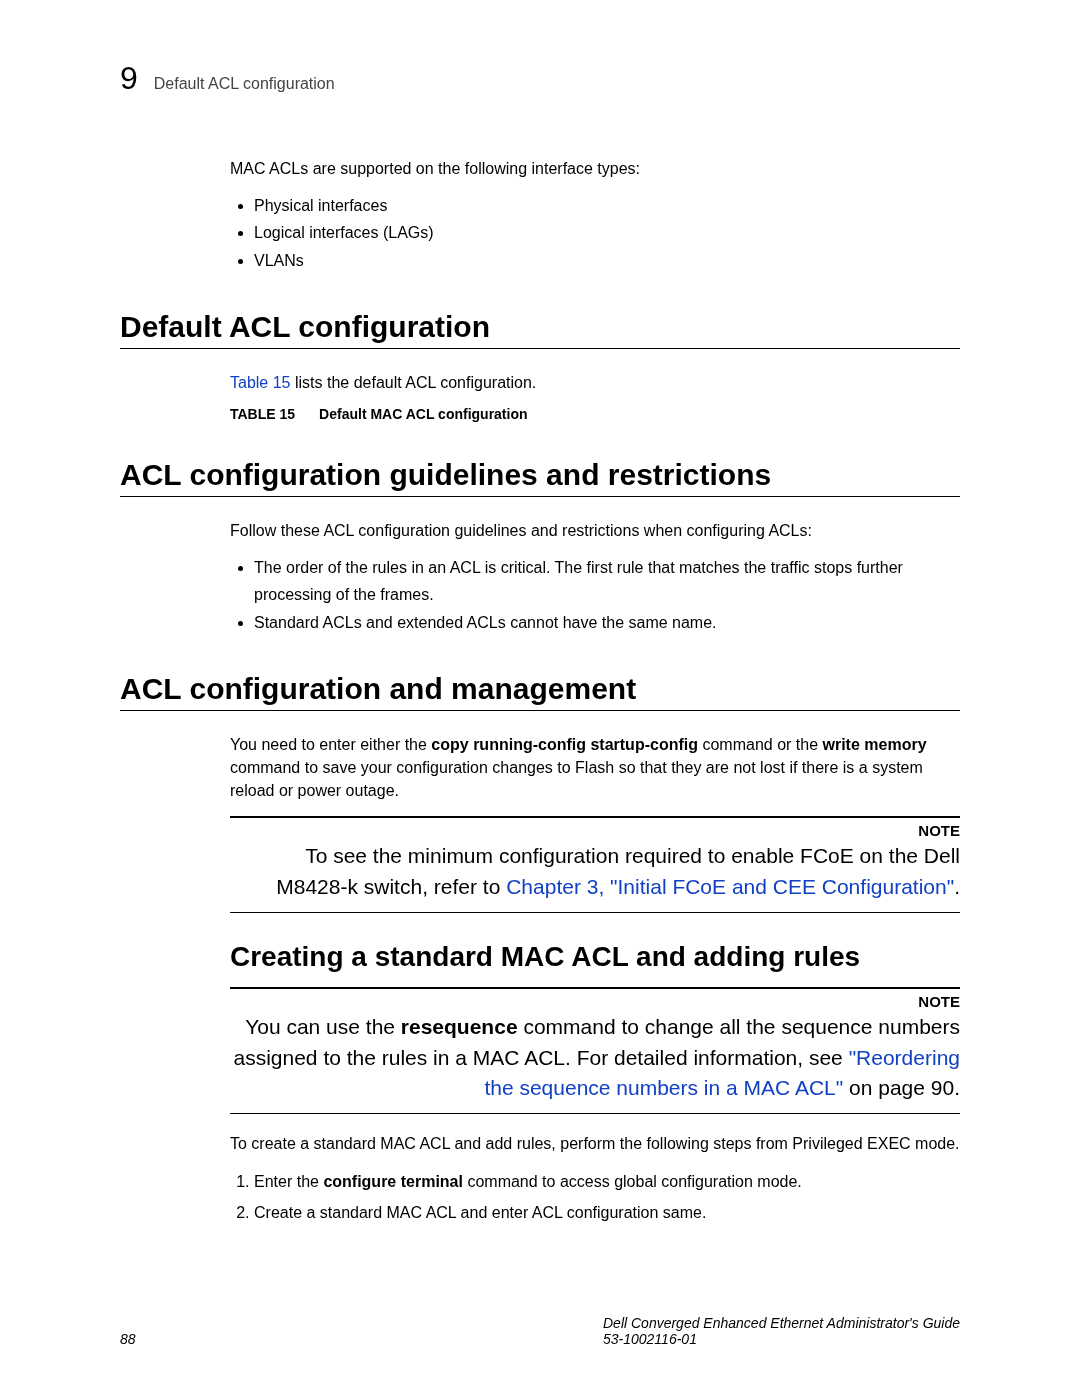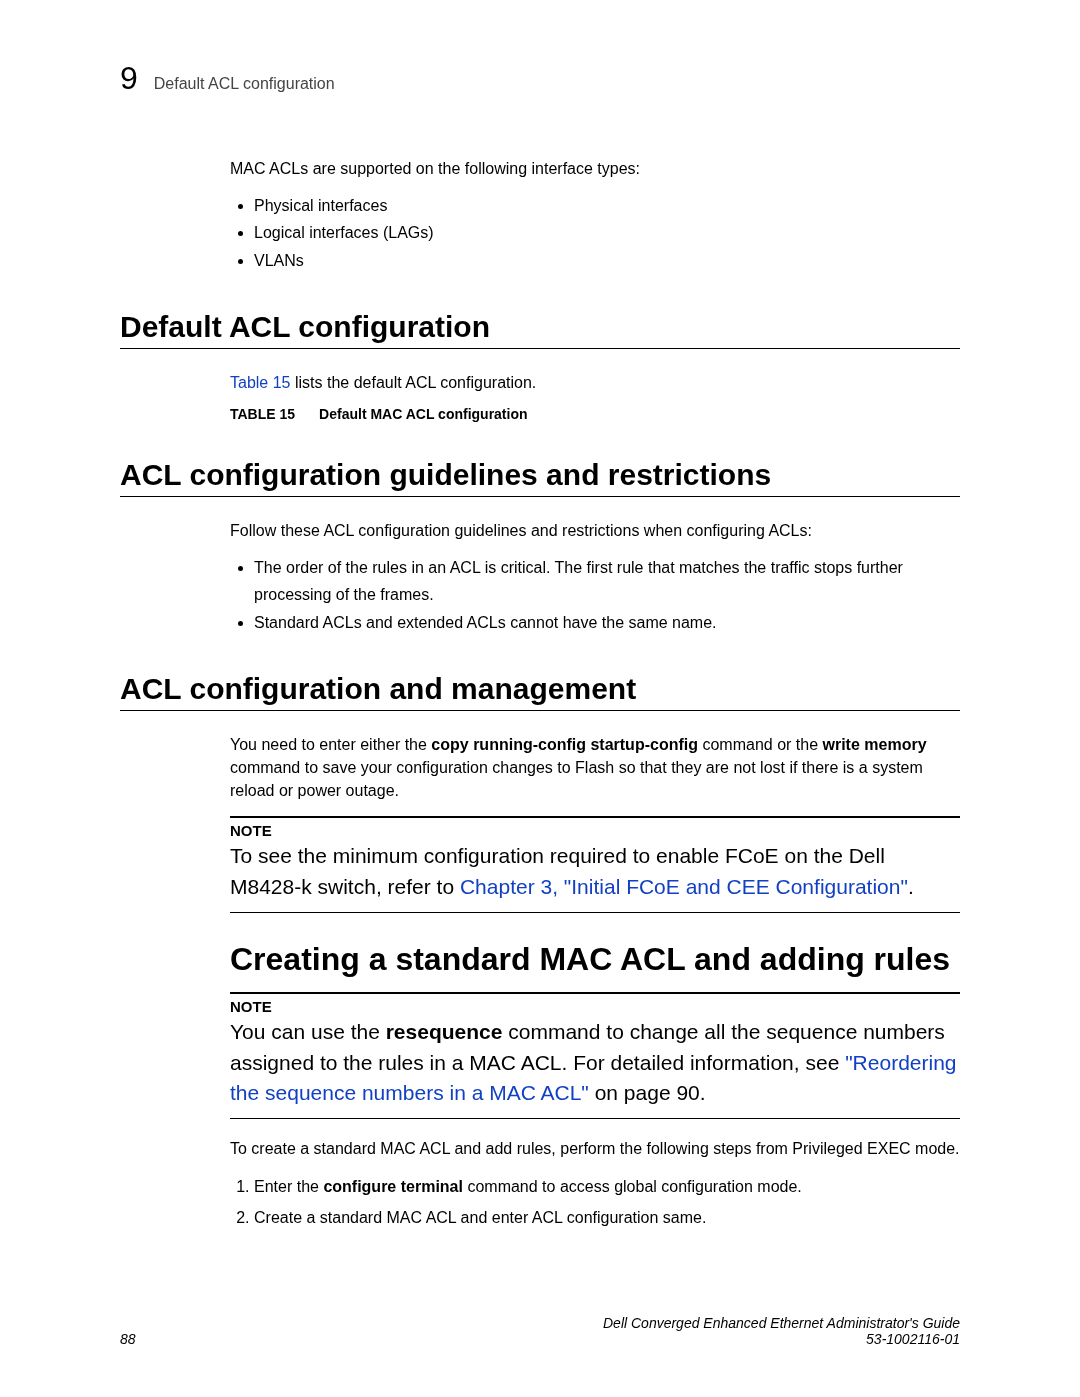--- a/index.html
+++ b/index.html
@@ -59,21 +59,21 @@
     font-size: 30px;
     font-weight: bold;
     font-family: "Helvetica Neue Condensed", "Arial Narrow", Arial, sans-serif;
     font-stretch: condensed;
     margin-top: 36px;
     margin-bottom: 22px;
     border-bottom: 1px solid #000;
     padding-bottom: 4px;
   }
   h2.subsection {
-    font-size: 32px;
+    font-size: 28px;
     font-weight: bold;
     font-family: "Helvetica Neue Condensed", "Arial Narrow", Arial, sans-serif;
     font-stretch: condensed;
     margin-top: 28px;
     margin-bottom: 14px;
   }
   a.xref, .link {
     color: #1140c4;
     text-decoration: none;
   }
@@ -102,20 +102,21 @@
     border-bottom: 1px solid #000;
     font-family: "Arial Narrow", Arial, sans-serif;
   }
   table.param tbody td {
     border-bottom: 1px solid #999;
   }
   .note-block {
     border-top: 2px solid #000;
     margin-top: 14px;
     margin-bottom: 18px;
+    text-align: right;
   }
   .note-label {
     font-weight: bold;
     font-size: 15px;
     margin-top: 4px;
     margin-bottom: 2px;
   }
   .note-text {
     font-size: 21px;
     line-height: 1.45;
@@ -126,21 +127,21 @@
     position: absolute;
     bottom: 50px;
     left: 120px;
     right: 120px;
     display: flex;
     justify-content: space-between;
     align-items: flex-end;
     font-style: italic;
     font-size: 14px;
   }
-  .footer .right { text-align: right; }
+  .footer .right { }
   .bold { font-weight: bold; }
 </style>
 </head>
 <body>
 
 <div class="header-row">
   <span class="chapter-number">9</span>
   <span class="running-title">Default ACL configuration</span>
 </div>
 

